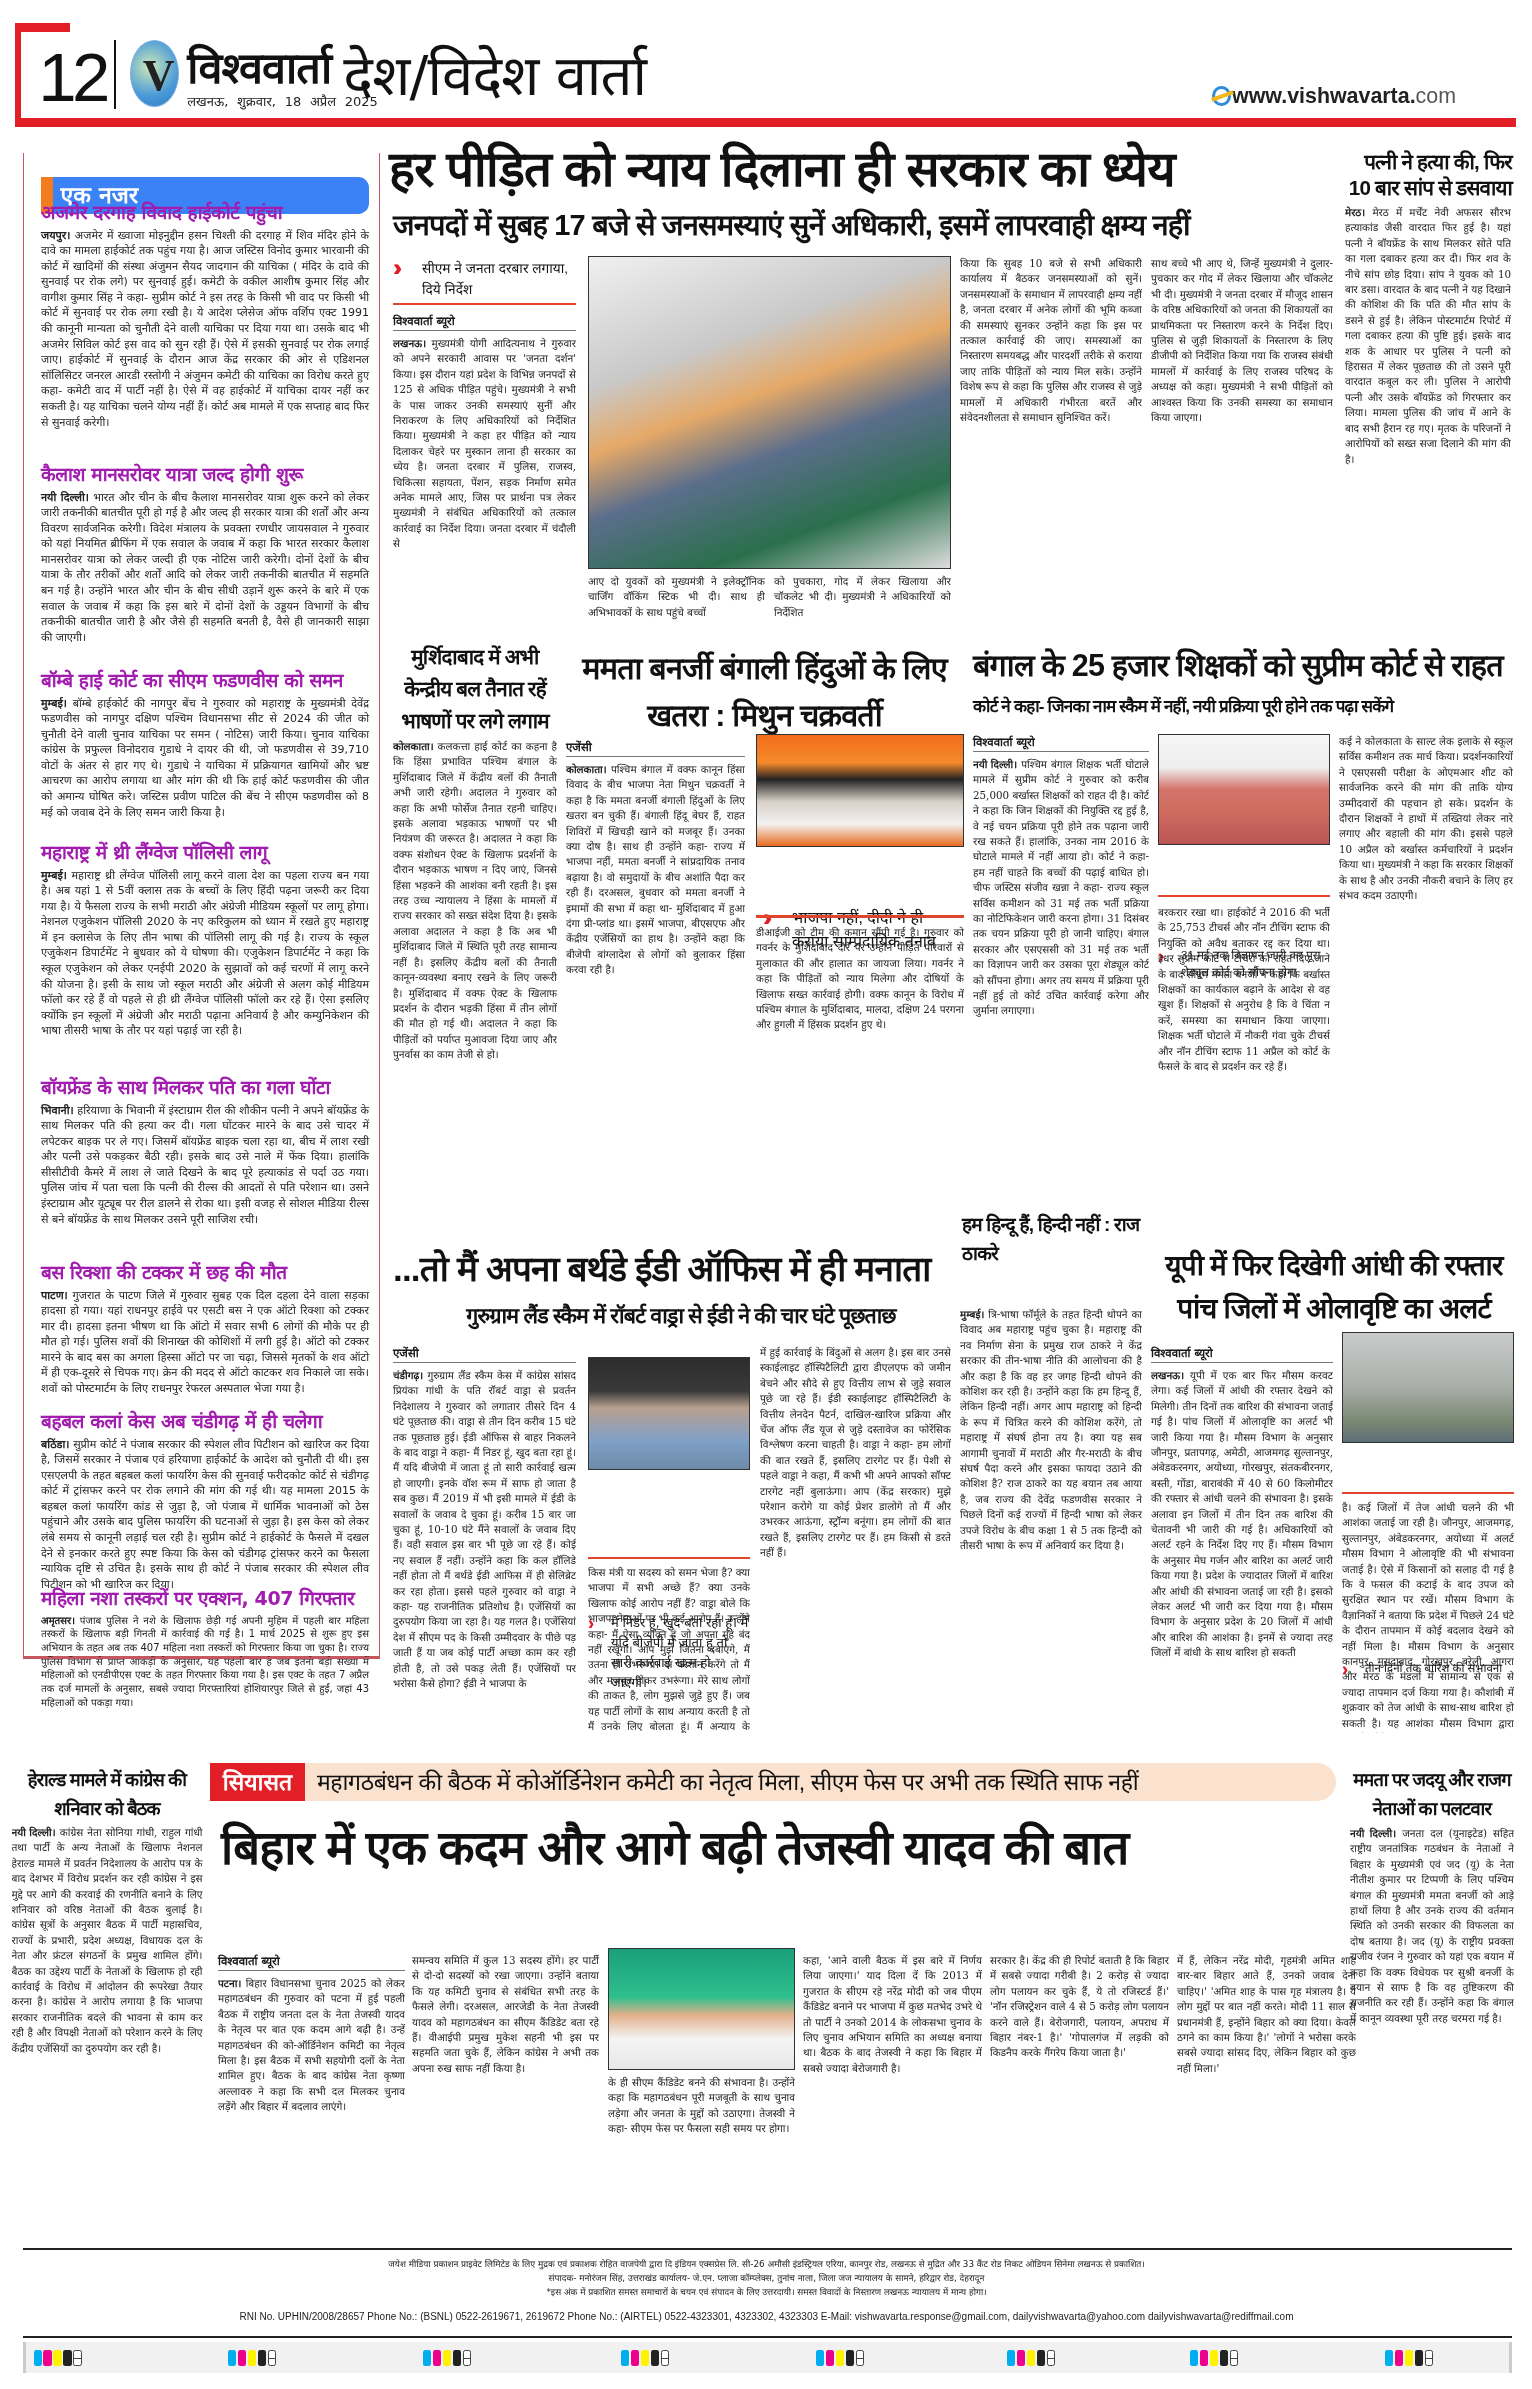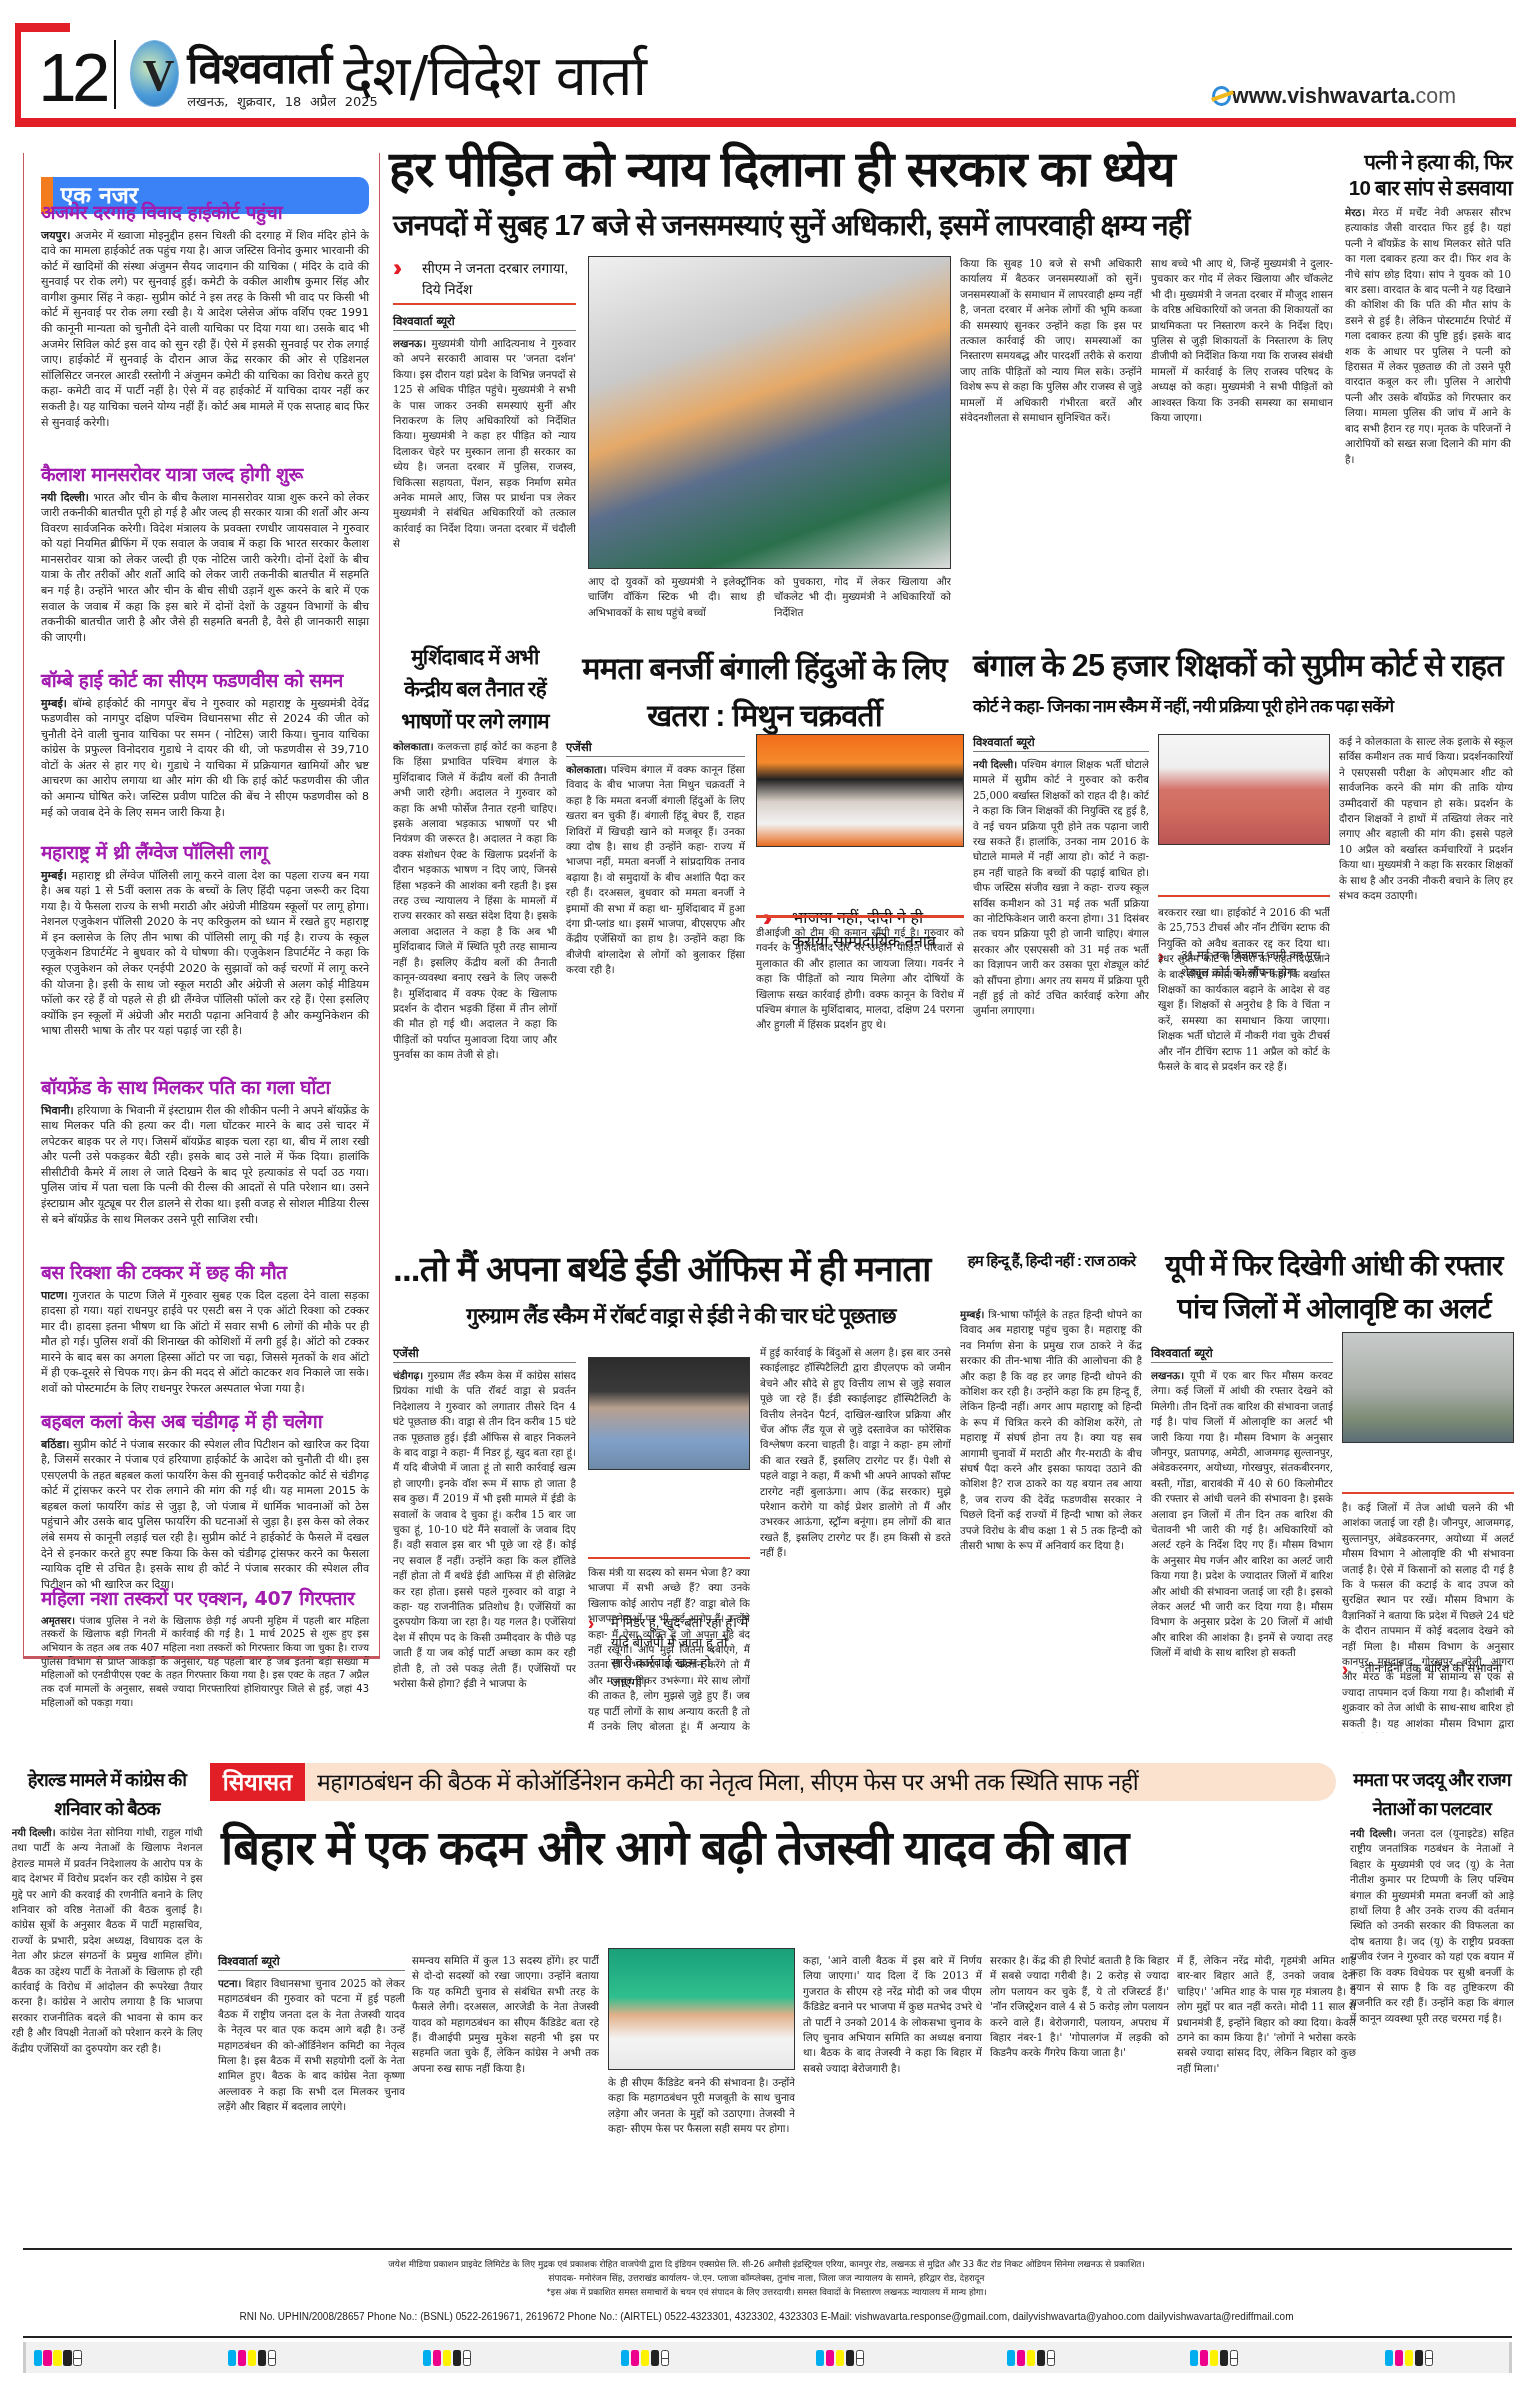--- a/index.html
+++ b/index.html
@@ -197,21 +197,21 @@
   <div class="photo photo-vadra" style="left:588px;top:1357px;width:162px;height:113px"></div>
   <div class="abs pullquote" style="left:588px;top:1487px;width:162px;font-size:13px;line-height:20px;padding-left:23px">
     <span class="chev" style="font-size:18.3px">››</span><span>मैं निडर हूं, खुद बता रहा हूं। मैं यदि बीजेपी में जाता हूं तो सारी कार्रवाई खत्म हो जाएगी।</span>
   </div>
   <div class="abs quote-rule" style="left:588px;top:1557px;width:162px;height:2.3px"></div>
   <p class="abs txt" style="left:588px;top:1565px;width:162px;height:168px;overflow:hidden">किस मंत्री या सदस्य को समन भेजा है? क्या भाजपा में सभी अच्छे हैं? क्या उनके खिलाफ कोई आरोप नहीं हैं? वाड्रा बोले कि भाजपा नेताओं पर भी कई आरोप हैं। उन्होंने कहा- मैं ऐसा व्यक्ति हूं जो अपना मुंह बंद नहीं रखूंगा। आप मुझे जितना दबाएंगे, मैं उतना ही उभरूंगा। या परेशान करेंगे तो मैं और मजबूत होकर उभरूंगा। मेरे साथ लोगों की ताकत है, लोग मुझसे जुड़े हुए हैं। जब यह पार्टी लोगों के साथ अन्याय करती है तो मैं उनके लिए बोलता हूं। मैं अन्याय के खिलाफ हूं। मैं लड़ता रहूंगा, मुझे कोई नहीं रोक सकता। सूत्रों के अनुसार, यह पूछताछ 2019</p>
   <p class="abs txt" style="left:760px;top:1345px;width:191px;height:388px;overflow:hidden">में हुई कार्रवाई के बिंदुओं से अलग है। इस बार उनसे स्काईलाइट हॉस्पिटैलिटी द्वारा डीएलएफ को जमीन बेचने और सौदे से हुए वित्तीय लाभ से जुड़े सवाल पूछे जा रहे हैं। ईडी स्काईलाइट हॉस्पिटैलिटी के वित्तीय लेनदेन पैटर्न, दाखिल-खारिज प्रक्रिया और चेंज ऑफ लैंड यूज से जुड़े दस्तावेज का फोरेंसिक विश्लेषण करना चाहती है। वाड्रा ने कहा- हम लोगों की बात रखते हैं, इसलिए टारगेट पर हैं। पेशी से पहले वाड्रा ने कहा, मैं कभी भी अपने आपको सॉफ्ट टारगेट नहीं बुलाऊंगा। आप (केंद्र सरकार) मुझे परेशान करोगे या कोई प्रेशर डालोगे तो मैं और उभरकर आऊंगा, स्ट्रॉन्ग बनूंगा। हम लोगों की बात रखते हैं, इसलिए टारगेट पर हैं। हम किसी से डरते नहीं हैं।</p>
 </section>
 
 <section>
-  <h2 class="abs hl-light" style="left:962px;top:1246px;width:179px;font-size:15px;line-height:29px;text-align:center">हम हिन्दू हैं, हिन्दी नहीं : राज ठाकरे</h2>
+  <h2 class="abs hl-light" style="left:962px;top:1210px;width:179px;font-size:19px;line-height:29px;">हम हिन्दू हैं, हिन्दी नहीं : राज ठाकरे</h2>
   <p class="abs txt" style="left:960px;top:1307px;width:182px;height:426px;overflow:hidden"><b>मुम्बई।</b><span> त्रि-भाषा फॉर्मूले के तहत हिन्दी थोपने का विवाद अब महाराष्ट्र पहुंच चुका है। महाराष्ट्र की नव निर्माण सेना के प्रमुख राज ठाकरे ने केंद्र सरकार की तीन-भाषा नीति की आलोचना की है और कहा है कि वह हर जगह हिन्दी थोपने की कोशिश कर रही है। उन्होंने कहा कि हम हिन्दू हैं, लेकिन हिन्दी नहीं। अगर आप महाराष्ट्र को हिन्दी के रूप में चित्रित करने की कोशिश करेंगे, तो महाराष्ट्र में संघर्ष होना तय है। क्या यह सब आगामी चुनावों में मराठी और गैर-मराठी के बीच संघर्ष पैदा करने और इसका फायदा उठाने की कोशिश है? राज ठाकरे का यह बयान तब आया है, जब राज्य की देवेंद्र फडणवीस सरकार ने पिछले दिनों कई राज्यों में हिन्दी भाषा को लेकर उपजे विरोध के बीच कक्षा 1 से 5 तक हिन्दी को तीसरी भाषा के रूप में अनिवार्य कर दिया है।</span></p>
 </section>
 
 <section>
   <h2 class="abs hl-light" style="left:1151px;top:1244px;width:366px;font-size:28px;line-height:43px;text-align:center">यूपी में फिर दिखेगी आंधी की रफ्तार पांच जिलों में ओलावृष्टि का अलर्ट</h2>
   <div class="abs" style="left:1151px;top:1345px;width:182px">
     <div class="byline">विश्ववार्ता ब्यूरो</div>
     <p class="txt" style="height:382px;overflow:hidden"><b>लखनऊ।</b><span> यूपी में एक बार फिर मौसम करवट लेगा। कई जिलों में आंधी की रफ्तार देखने को मिलेगी। तीन दिनों तक बारिश की संभावना जताई गई है। पांच जिलों में ओलावृष्टि का अलर्ट भी जारी किया गया है। मौसम विभाग के अनुसार जौनपुर, प्रतापगढ़, अमेठी, आजमगढ़ सुल्तानपुर, अंबेडकरनगर, अयोध्या, गोरखपुर, संतकबीरनगर, बस्ती, गोंडा, बाराबंकी में 40 से 60 किलोमीटर की रफ्तार से आंधी चलने की संभावना है। इसके अलावा इन जिलों में तीन दिन तक बारिश की चेतावनी भी जारी की गई है। अधिकारियों को अलर्ट रहने के निर्देश दिए गए हैं। मौसम विभाग के अनुसार मेघ गर्जन और बारिश का अलर्ट जारी किया गया है। प्रदेश के ज्यादातर जिलों में बारिश और आंधी की संभावना जताई जा रही है। इसको लेकर अलर्ट भी जारी कर दिया गया है। मौसम विभाग के अनुसार प्रदेश के 20 जिलों में आंधी और बारिश की आशंका है। इनमें से ज्यादा तरह जिलों में बांधी के साथ बारिश हो सकती</span></p>
   </div>
   <div class="photo photo-storm" style="left:1342px;top:1332px;width:172px;height:111px"></div>

